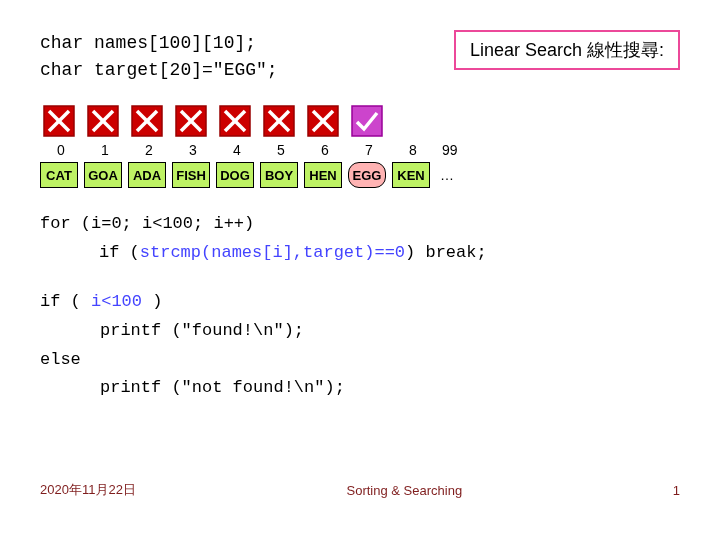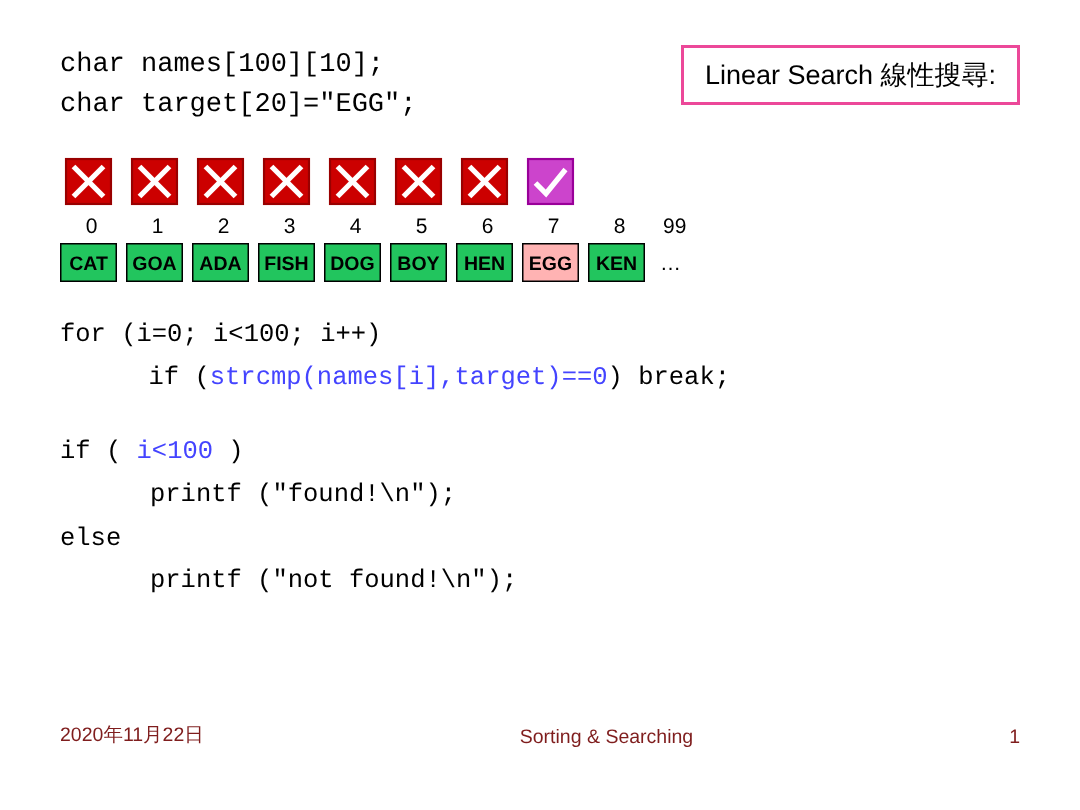--- a/index.html
+++ b/index.html
@@ -98,26 +98,27 @@
       width: 38px;
       height: 26px;
       border: 1px solid #000;
       display: flex;
       align-items: center;
       justify-content: center;
       font-family: Arial, sans-serif;
       font-size: 13px;
       font-weight: bold;
       color: #000;
-      background: #22c55e;
+      background: #bef264;
     }
 
     .table-cell.highlight {
       background: #FFB3B3;
       color: #000;
+      border-radius: 11px;
     }
 
     .table-dots {
       font-family: Arial, sans-serif;
       font-size: 14px;
       color: #000;
       margin-left: 4px;
     }
 
     

